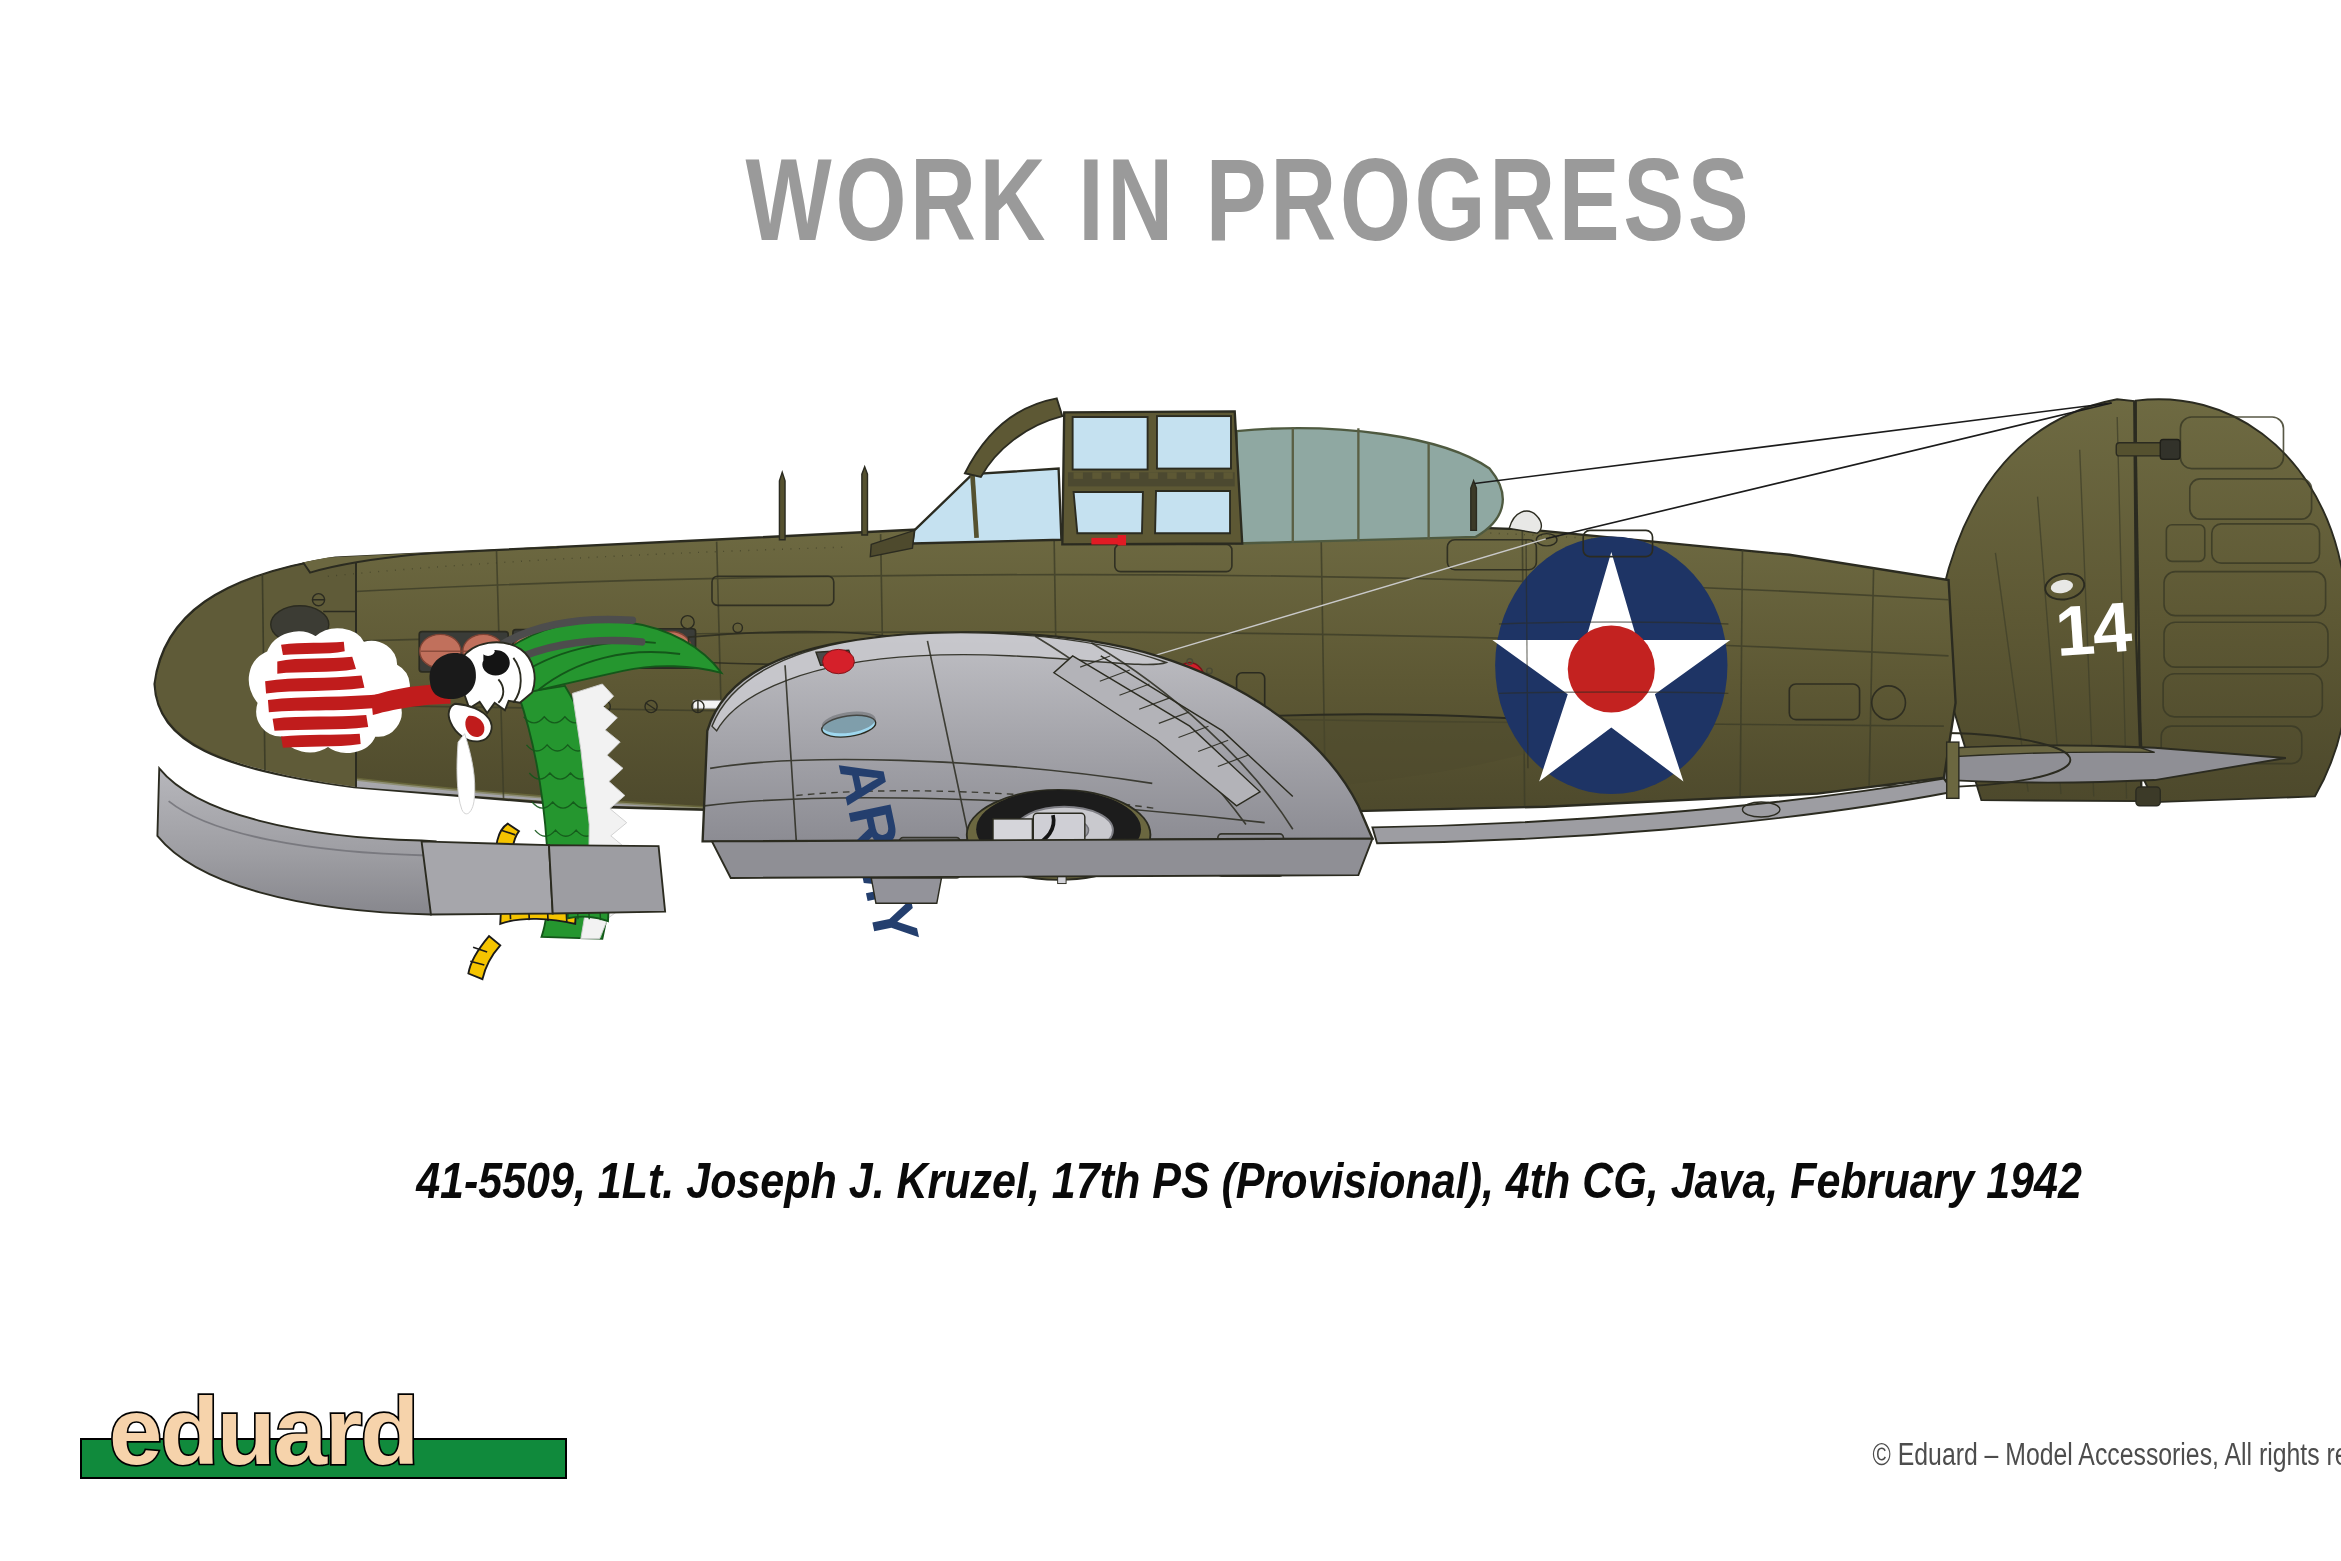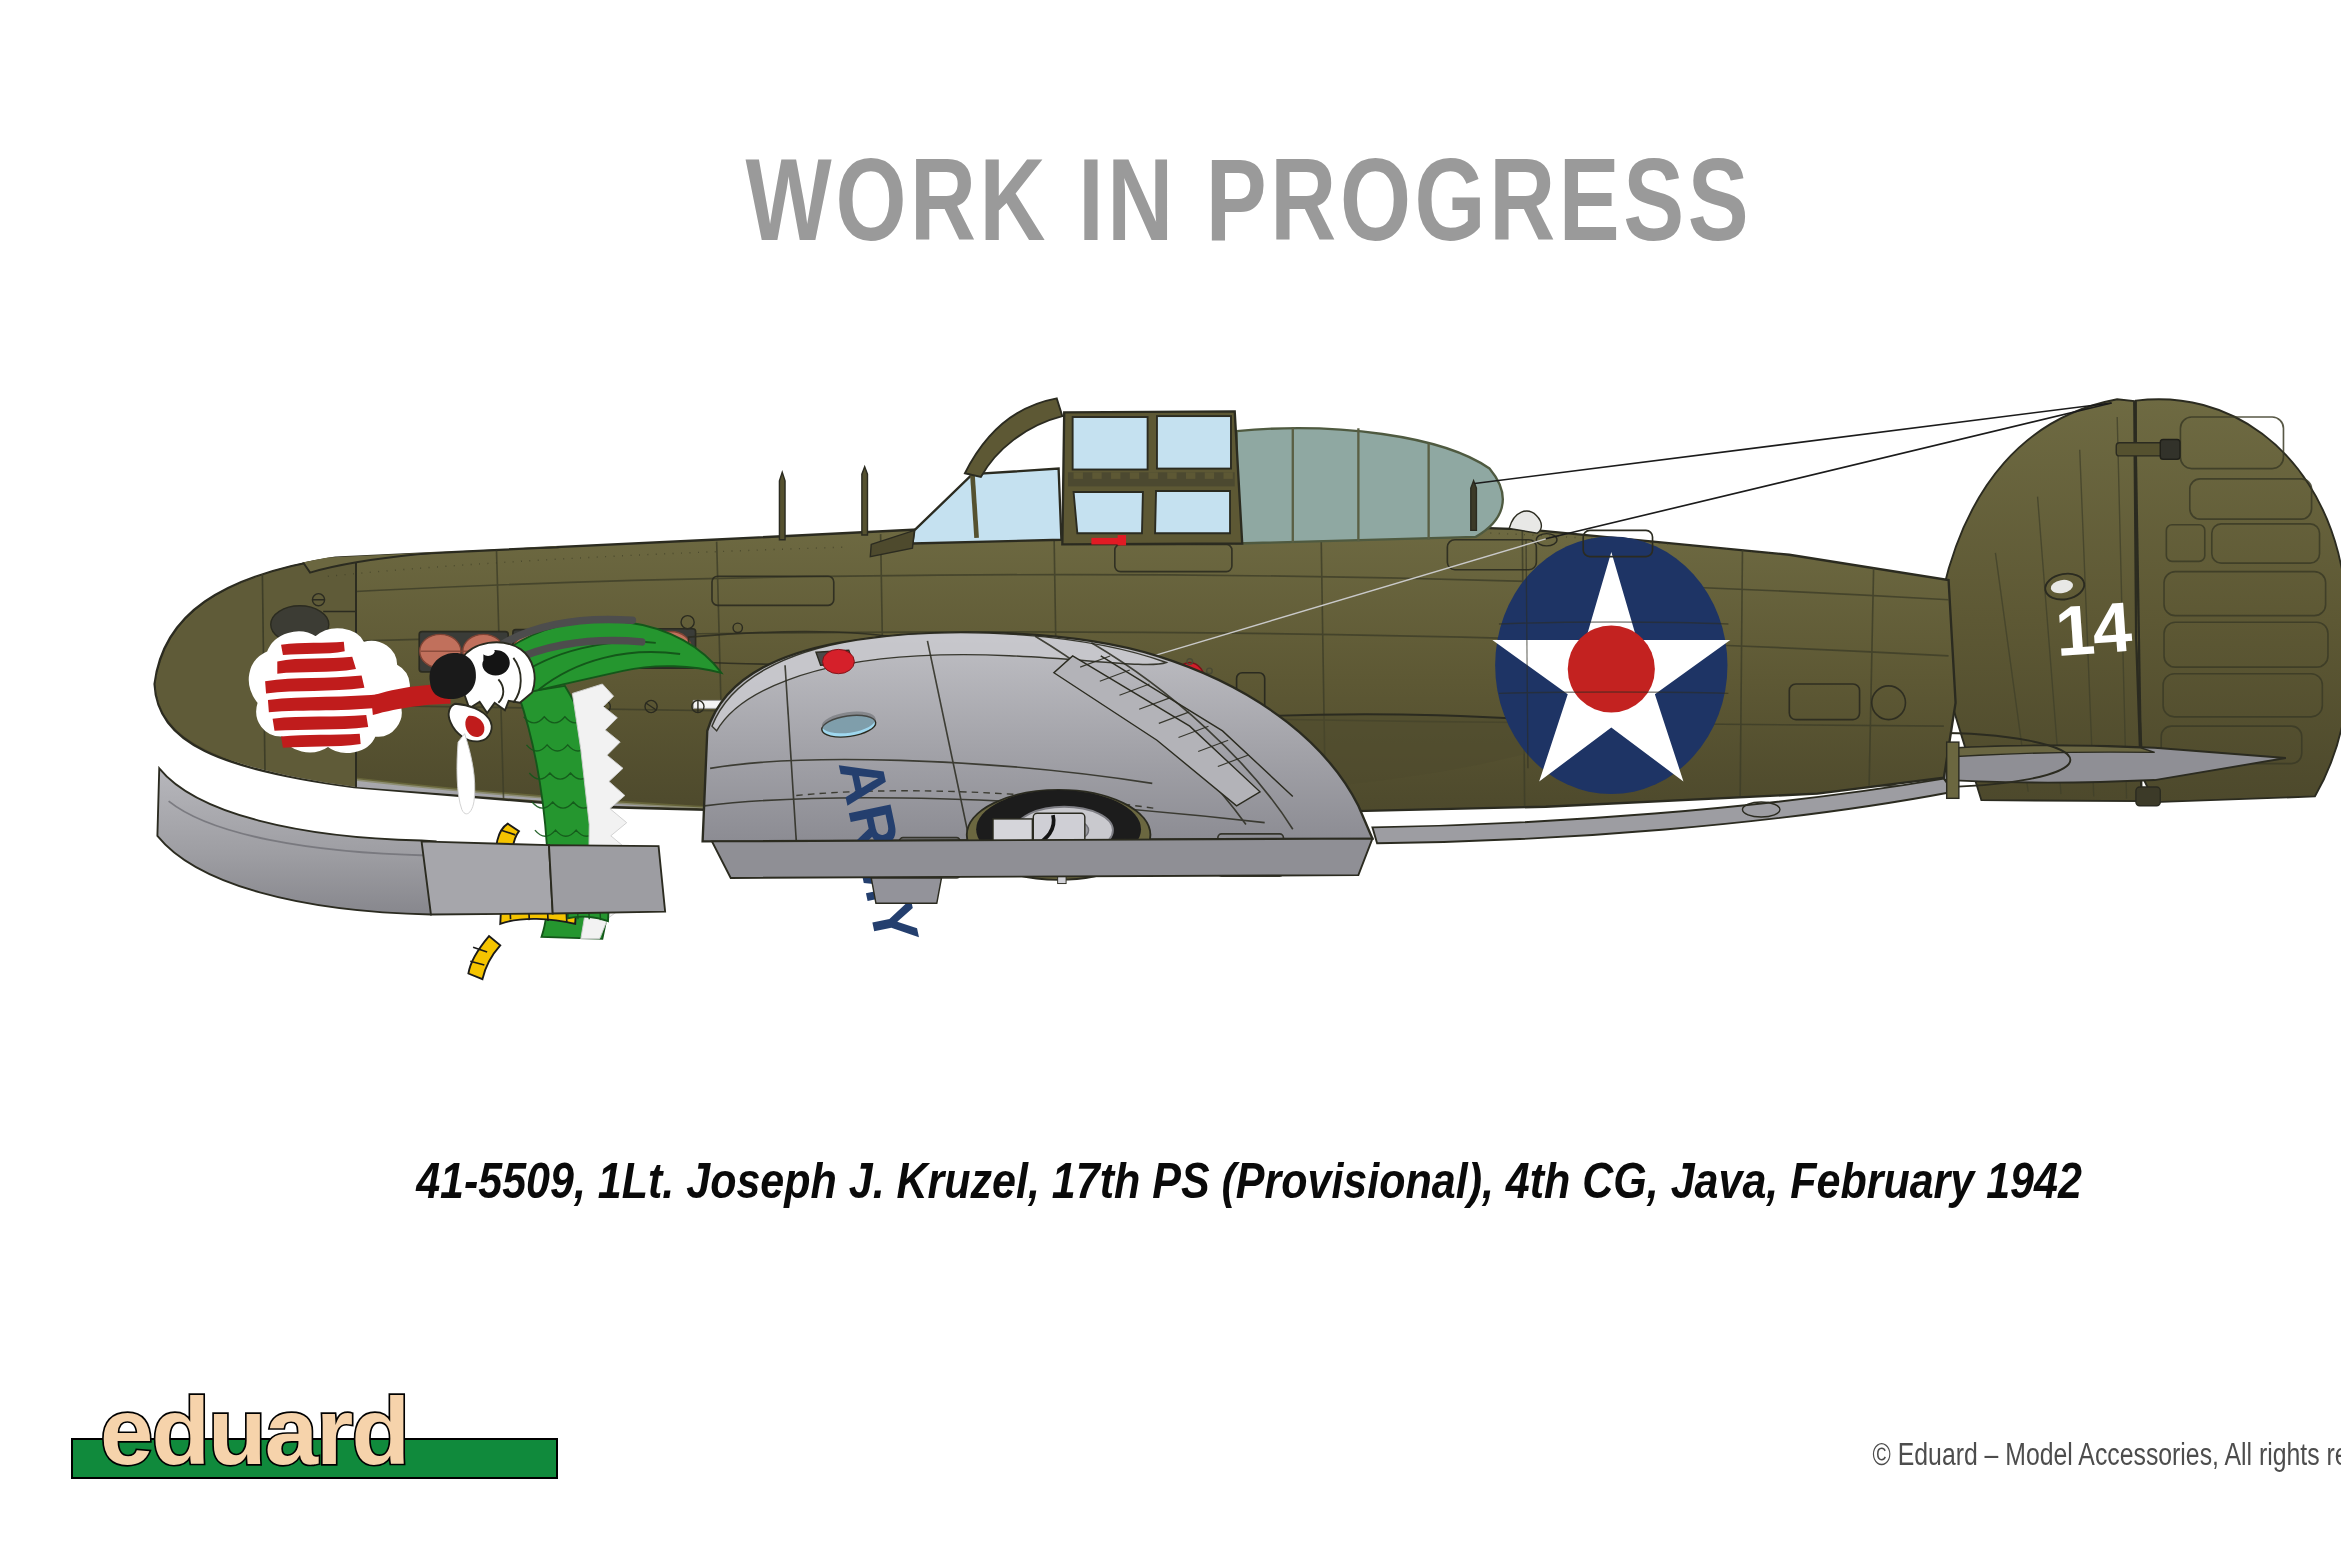--- a/index.html
+++ b/index.html
@@ -32,21 +32,21 @@
     font-weight:700;font-style:italic;
     font-size:50px;
     color:#0a0a0a;
     transform:scaleX(0.86);
     transform-origin:center top;
     white-space:nowrap;
   }
 
   
   #eduard-logo{
-    position:absolute;left:71px;top:1377px;width:497px;height:117px;
+    position:absolute;left:80px;top:1377px;width:497px;height:117px;
   }
   #eduard-bar{
     position:absolute;left:0;top:61px;width:487px;height:41px;
     background:#108a3c;border:2.3px solid #000;box-sizing:border-box;
   }
   #eduard-word{
     position:absolute;left:29px;top:8.4px;
     font-family:"Liberation Sans", sans-serif;
     font-weight:700;font-size:94px;line-height:1;
     color:#f6d3ab;

